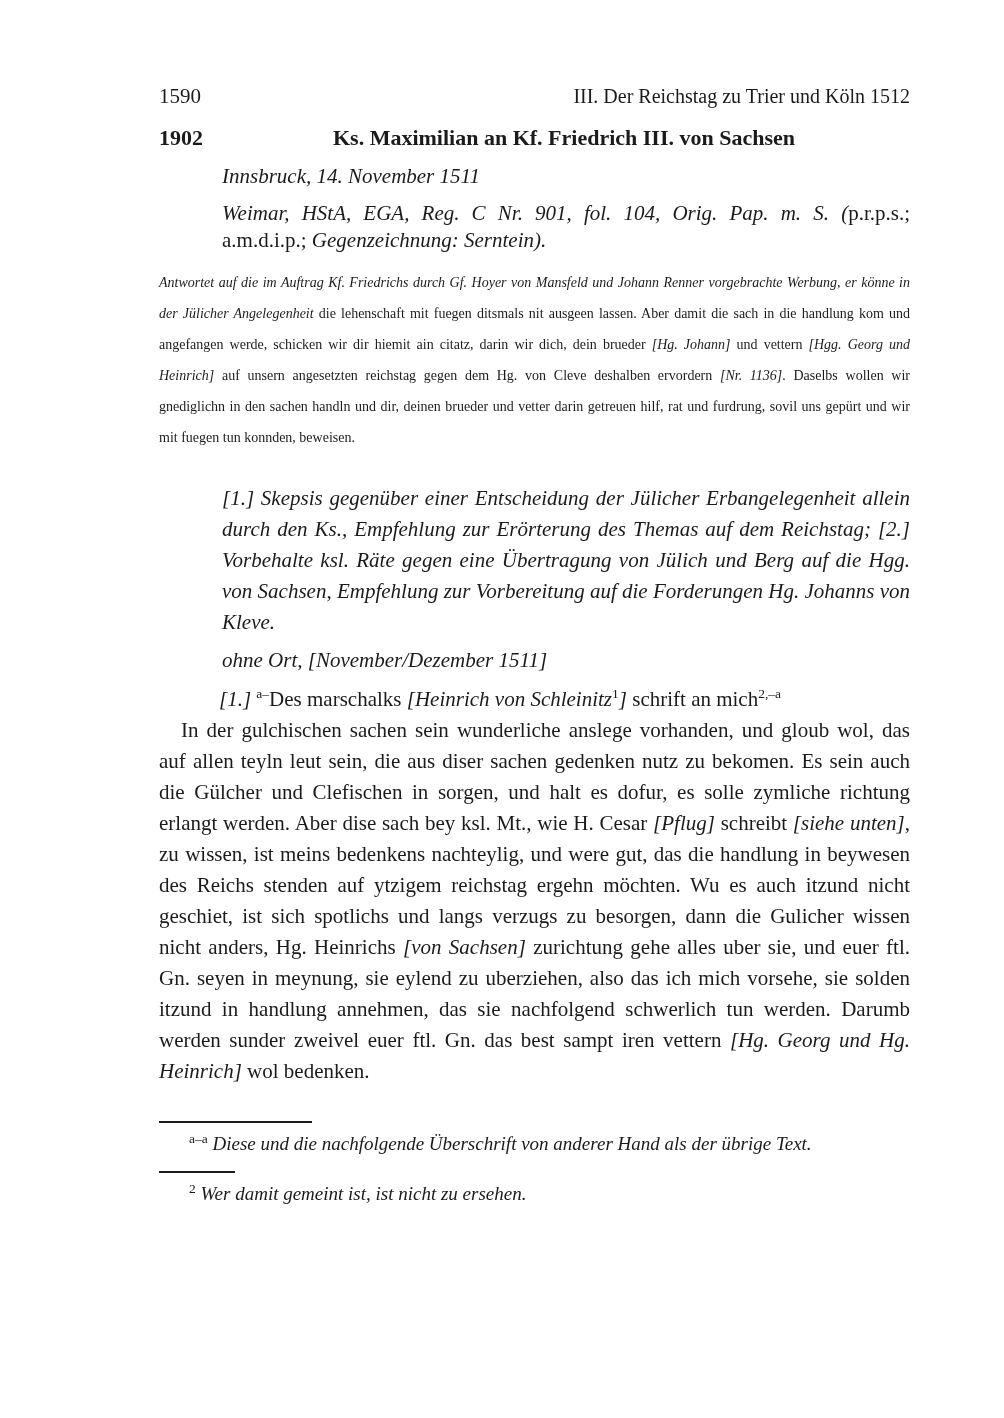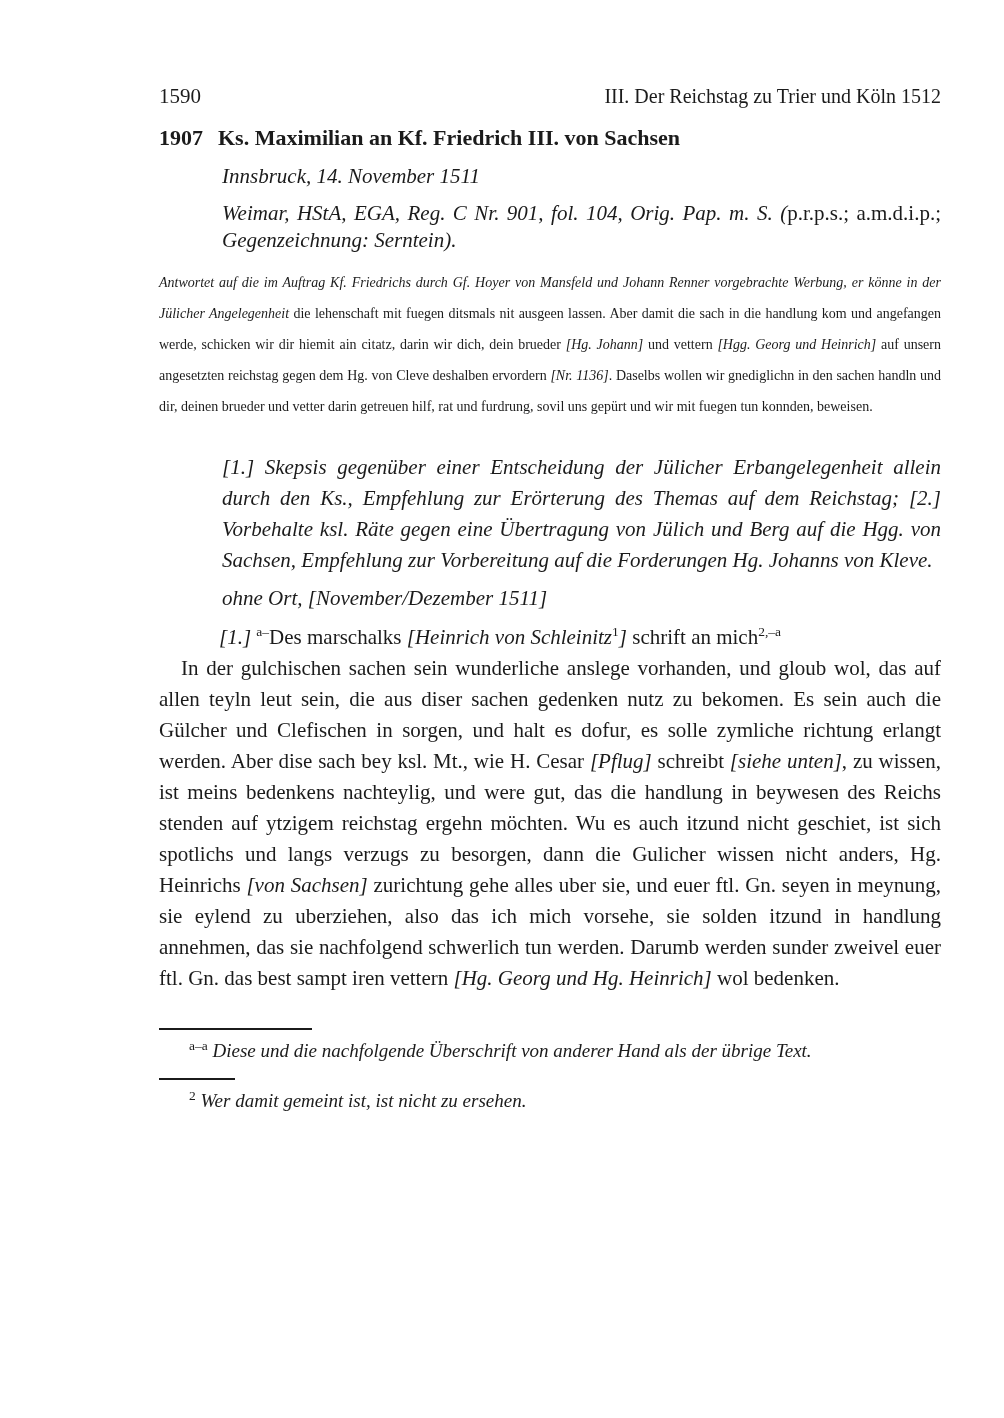--- a/index.html
+++ b/index.html
@@ -11,21 +11,21 @@
     width: 1004px;
     height: 1418px;
     overflow: hidden;
     color: #1b1b1b;
     font-family: "Liberation Serif", "DejaVu Serif", serif;
   }
   .page {
     box-sizing: border-box;
     width: 1004px;
     height: 1418px;
-    padding: 84px 63px 40px 159px;
+    padding: 84px 94px 40px 159px;
   }
 
   
   .running-header {
     position: relative;
     font-size: 21px;
     line-height: 24px;
     margin-bottom: 16px;
   }
   .running-header .page-number {
@@ -45,20 +45,21 @@
     font-weight: bold;
     font-size: 22px;
     line-height: 28px;
     margin-bottom: 12px;
   }
   .doc-heading .doc-number {
     flex: 0 0 59px;
   }
   .doc-heading .doc-title {
     flex: 1 1 auto;
+    text-align: center;
   }
 
   .indent-block {
     margin-left: 63px;
   }
 
   .dateline {
     font-style: italic;
     font-size: 21px;
     line-height: 24px;
@@ -147,21 +148,21 @@
 
 <div class="page">
 
   <div class="running-header">
     <span class="page-number">1590</span>
     <span class="rh-title">III. Der Reichstag zu Trier und Köln 1512</span>
   </div>
 
   <section>
     <div class="doc-heading">
-      <span class="doc-number">1907</span>
+      <span class="doc-number">1902</span>
       <span class="doc-title">Ks. Maximilian an Kf. Friedrich III. von Sachsen</span>
     </div>
     <p class="dateline indent-block" style="margin-top:0;">Innsbruck, 14. November 1511</p>
     <p class="archive indent-block" style="margin-top:0;font-family:Liberation Serif, serif;"><span class="run-i">Weimar, HStA, EGA, Reg. C Nr. 901, fol. 104, Orig. Pap. m. S. (</span><span class="run-r">p.r.p.s.; a.m.d.i.p.; </span><span class="run-i">Gegenzeichnung: Serntein).</span></p>
     <p class="regest" style="margin:0;"><span class="run-i">Antwortet auf die im Auftrag Kf. Friedrichs durch Gf. Hoyer von Mansfeld und Johann Renner vorgebrachte Werbung, er könne in der Jülicher Angelegenheit </span><span class="run-r">die lehenschaft mit fuegen ditsmals nit ausgeen lassen. Aber damit die sach in die handlung kom und angefangen werde, schicken wir dir hiemit ain citatz, darin wir dich, dein brueder </span><span class="run-i">[Hg. Johann]</span><span class="run-r"> und vettern </span><span class="run-i">[Hgg. Georg und Heinrich]</span><span class="run-r"> auf unsern angesetzten reichstag gegen dem Hg. von Cleve deshalben ervordern </span><span class="run-i">[Nr. 1136]</span><span class="run-r">. Daselbs wollen wir gnediglichn in den sachen handln und dir, deinen brueder und vetter darin getreuen hilf, rat und furdrung, sovil uns gepürt und wir mit fuegen tun konnden, beweisen.</span></p>
   </section>
 
   <section class="section-1138">
     <p class="summary indent-block" style="margin-top:0;">[1.] Skepsis gegenüber einer Entscheidung der Jülicher Erbangelegenheit allein durch den Ks., Empfehlung zur Erörterung des Themas auf dem Reichstag; [2.] Vorbehalte ksl. Räte gegen eine Übertragung von Jülich und Berg auf die Hgg. von Sachsen, Empfehlung zur Vorbereitung auf die Forderungen Hg. Johanns von Kleve.</p>
     <p class="dateline indent-block" style="margin-top:0;">ohne Ort, [November/Dezember 1511]</p>

